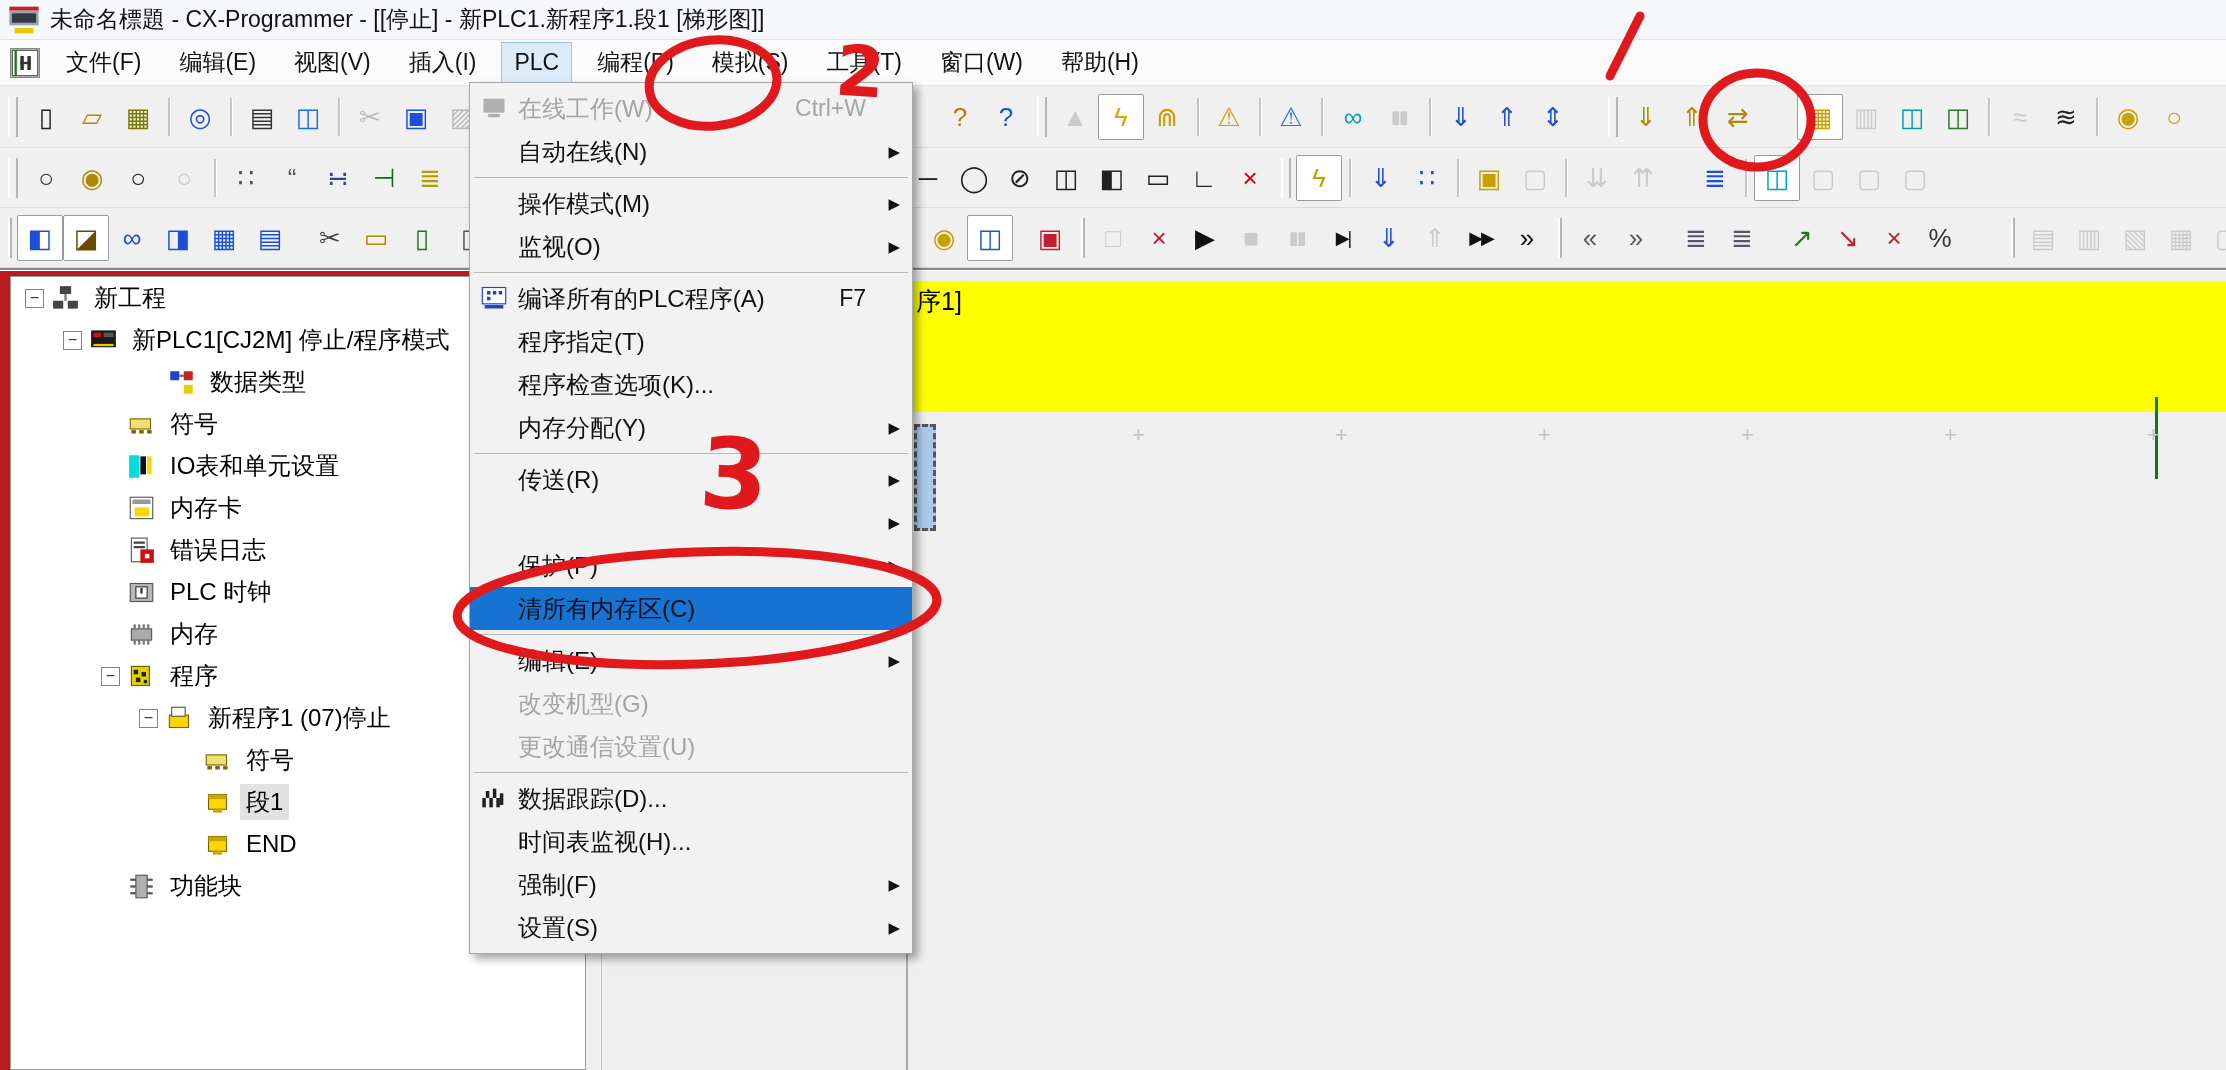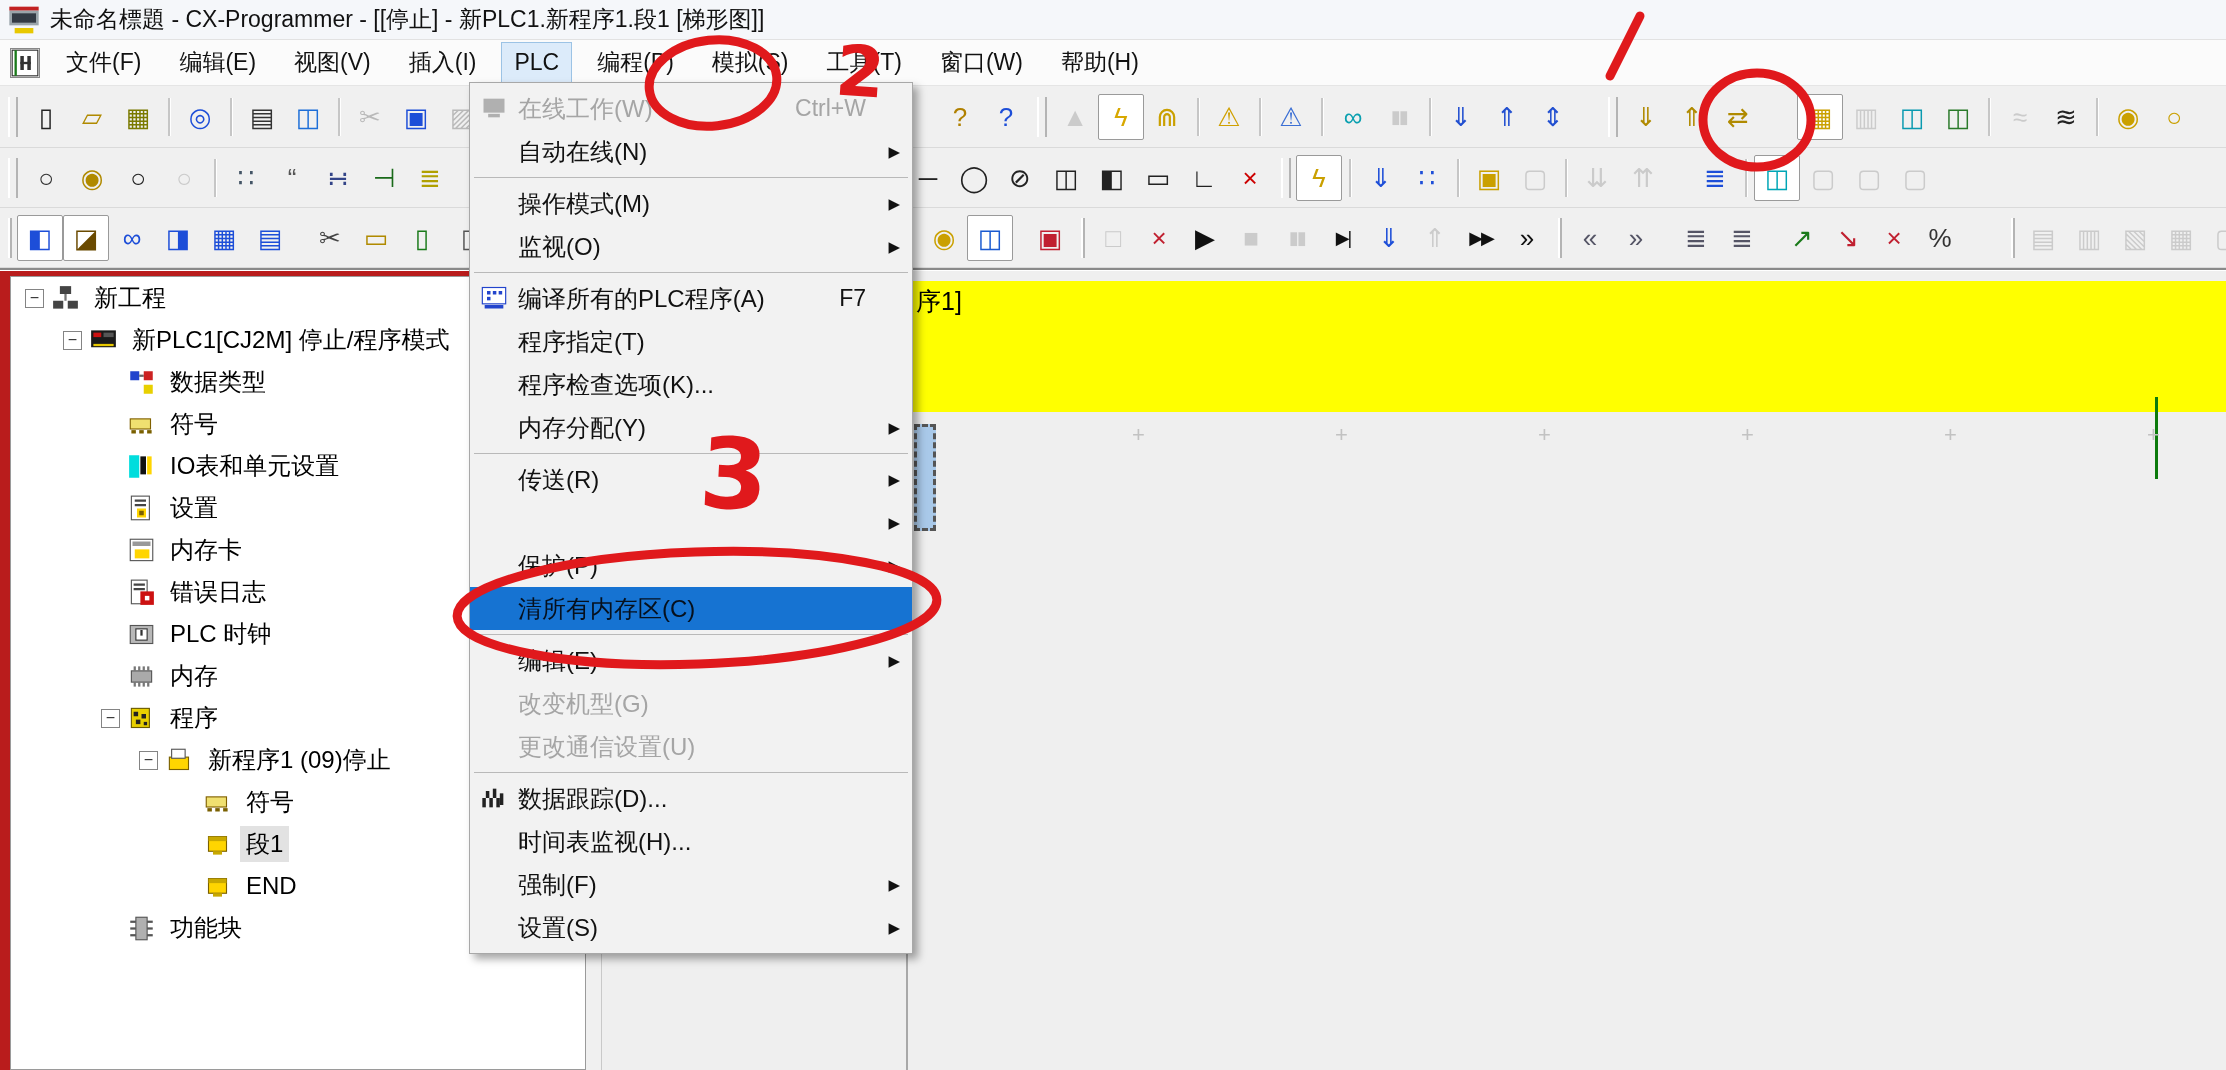--- a/index.html
+++ b/index.html
@@ -266,21 +266,21 @@
       <div class="trow" style="padding-left: 52px;">
         <span class="exbox">−</span>
         <span class="ticon"><svg viewBox="0 0 24 24" width="100%" height="100%">
             <rect x="1" y="3" width="22" height="15" fill="#1a1a1a"></rect>
             <rect x="3" y="5" width="7" height="4" fill="#cc1111"></rect>
             <rect x="12" y="5" width="9" height="4" fill="#555"></rect>
             <rect x="3" y="15" width="18" height="2" fill="#e8c800"></rect>
           </svg></span>
         <span class="tlabel">新PLC1[CJ2M] 停止/程序模式</span>
       </div>
-      <div class="trow" style="padding-left: 90px;">
+      <div class="trow" style="padding-left: 90px; margin-left: 40px;">
         <span style="width: 27px; flex: 0 0 auto;"></span>
         <span class="ticon"><svg viewBox="0 0 24 24" width="100%" height="100%">
             <rect x="2" y="2" width="8" height="8" fill="#2244cc"></rect>
             <rect x="10" y="5" width="4" height="2" fill="#666"></rect>
             <rect x="14" y="2" width="8" height="8" fill="#cc2222"></rect>
             <rect x="14" y="14" width="8" height="8" fill="#e8d000"></rect>
           </svg></span>
         <span class="tlabel">数据类型</span>
       </div>
       <div class="trow" style="padding-left: 90px;">
@@ -294,31 +294,20 @@
         <span class="tlabel">符号</span>
       </div>
       <div class="trow" style="padding-left: 90px;">
         <span style="width: 27px; flex: 0 0 auto;"></span>
         <span class="ticon"><svg viewBox="0 0 24 24" width="100%" height="100%">
             <rect x="1" y="2" width="9" height="20" fill="#00dddd"></rect>
             <rect x="11" y="3" width="5" height="16" fill="#111"></rect>
             <rect x="17" y="3" width="4" height="16" fill="#ffd500"></rect>
           </svg></span>
         <span class="tlabel">IO表和单元设置</span>
-      </div>
-      <div class="trow" style="padding-left: 90px;">
-        <span style="width: 27px; flex: 0 0 auto;"></span>
-        <span class="ticon"><svg viewBox="0 0 24 24" width="100%" height="100%">
-            <rect x="3" y="1" width="16" height="21" fill="#fff" stroke="#555"></rect>
-            <rect x="6" y="4" width="10" height="2" fill="#444"></rect>
-            <rect x="6" y="8" width="10" height="2" fill="#444"></rect>
-            <rect x="8" y="12" width="8" height="8" fill="#ffd500"></rect>
-            <rect x="10" y="14" width="4" height="4" fill="#7a6000"></rect>
-          </svg></span>
-        <span class="tlabel">设置</span>
       </div>
       <div class="trow" style="padding-left: 90px;">
         <span style="width: 27px; flex: 0 0 auto;"></span>
         <span class="ticon"><svg viewBox="0 0 24 24" width="100%" height="100%">
             <rect x="2" y="2" width="20" height="19" fill="#fff" stroke="#555"></rect>
             <rect x="4" y="4" width="16" height="4" fill="#999"></rect>
             <rect x="6" y="11" width="13" height="8" fill="#ffd500"></rect>
           </svg></span>
         <span class="tlabel">内存卡</span>
       </div>
@@ -367,21 +356,21 @@
             <rect x="14" y="15" width="3" height="3" fill="#222"></rect>
           </svg></span>
         <span class="tlabel">程序</span>
       </div>
       <div class="trow" style="padding-left: 128px;">
         <span class="exbox">−</span>
         <span class="ticon"><svg viewBox="0 0 24 24" width="100%" height="100%">
             <rect x="3" y="9" width="17" height="11" fill="#ffd500" stroke="#7a6000"></rect>
             <rect x="5" y="2" width="12" height="8" fill="#fff" stroke="#555"></rect>
           </svg></span>
-        <span class="tlabel">新程序1 (09)停止</span>
+        <span class="tlabel">新程序1 (07)停止</span>
       </div>
       <div class="trow" style="padding-left: 166px;">
         <span style="width: 27px; flex: 0 0 auto;"></span>
         <span class="ticon"><svg viewBox="0 0 24 24" width="100%" height="100%">
             <rect x="2" y="7" width="18" height="9" fill="#f0e070" stroke="#806000"></rect>
             <rect x="3" y="17" width="4" height="3" fill="#7a6000"></rect>
             <rect x="10" y="17" width="4" height="3" fill="#7a6000"></rect>
             <rect x="17" y="17" width="4" height="3" fill="#7a6000"></rect>
           </svg></span>
         <span class="tlabel">符号</span>

